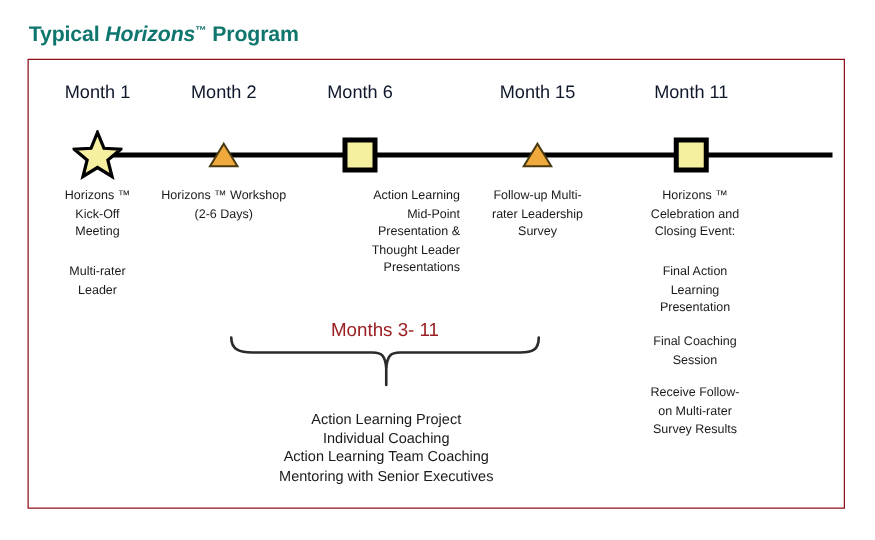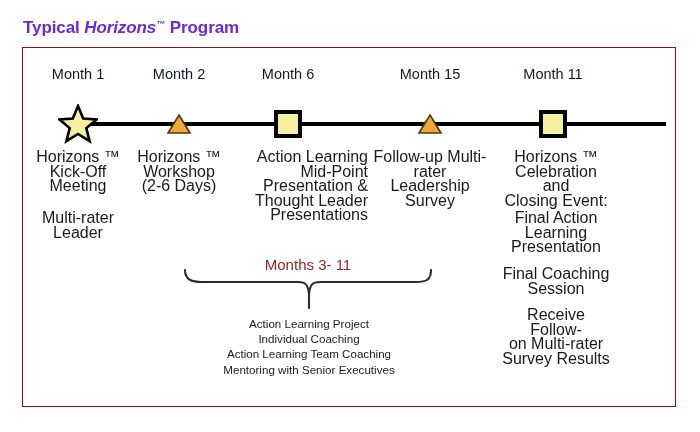--- a/index.html
+++ b/index.html
@@ -16,21 +16,21 @@
     -webkit-font-smoothing: antialiased;
   }
 
   
   #diagram-title {
     position: absolute;
     left: 23px;
     top: 18px;
     font-size: 17px;
     font-weight: bold;
-    color: #6d28d9;
+    color: #0f766e;
     letter-spacing: -0.1px;
     white-space: nowrap;
   }
   #diagram-title .em {
     font-style: italic;
   }
   #diagram-title .tm {
     font-size: 9px;
     vertical-align: 6px;
     font-style: normal;
@@ -74,21 +74,21 @@
   .marker {
     position: absolute;
     transform: translate(-50%, -50%);
     top: 124px;
   }
   .marker svg { display: block; }
 
   
   .col-text {
     position: absolute;
-    font-size: 16px;
+    font-size: 10px;
     line-height: 14.6px;
     color: #1a1a1a;
     white-space: pre-line;
   }
   .col-text.centered { text-align: center; transform: translateX(-50%); }
   .col-text.leftal   { text-align: right; }
 
   
   #brace-label {
     position: absolute;
@@ -100,21 +100,21 @@
     white-space: nowrap;
   }
   #brace-svg {
     position: absolute;
     left: 182px;
     top: 268px;
   }
   #brace-activities {
     position: absolute;
     left: 309px;
-    top: 316px;
+    top: 328px;
     transform: translateX(-50%);
     text-align: center;
     font-size: 11.6px;
     line-height: 15.2px;
     color: #1a1a1a;
     white-space: pre-line;
   }
 </style>
 </head>
 <body>

